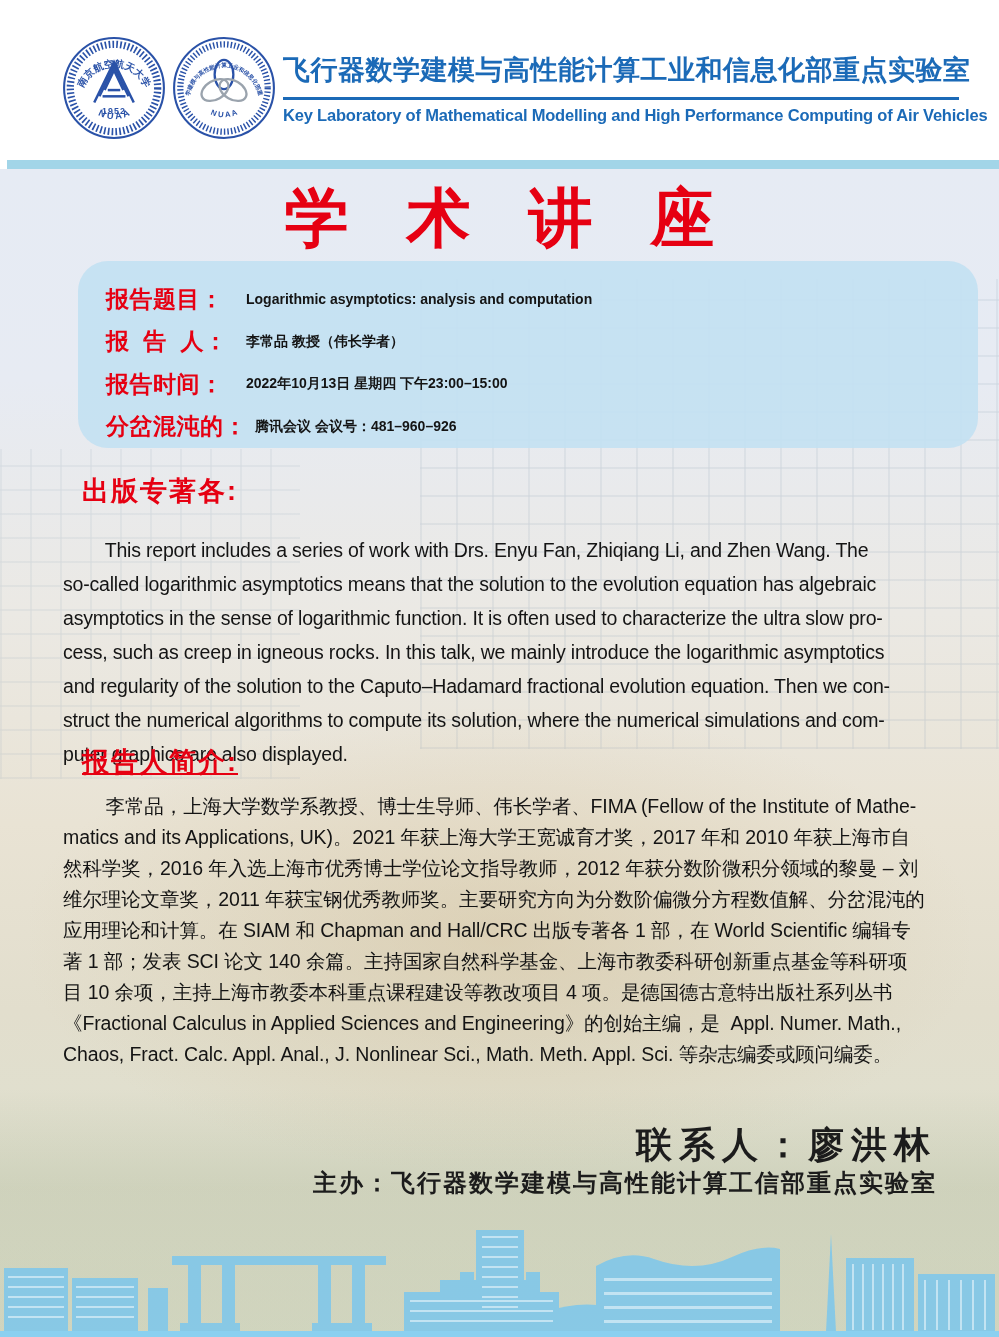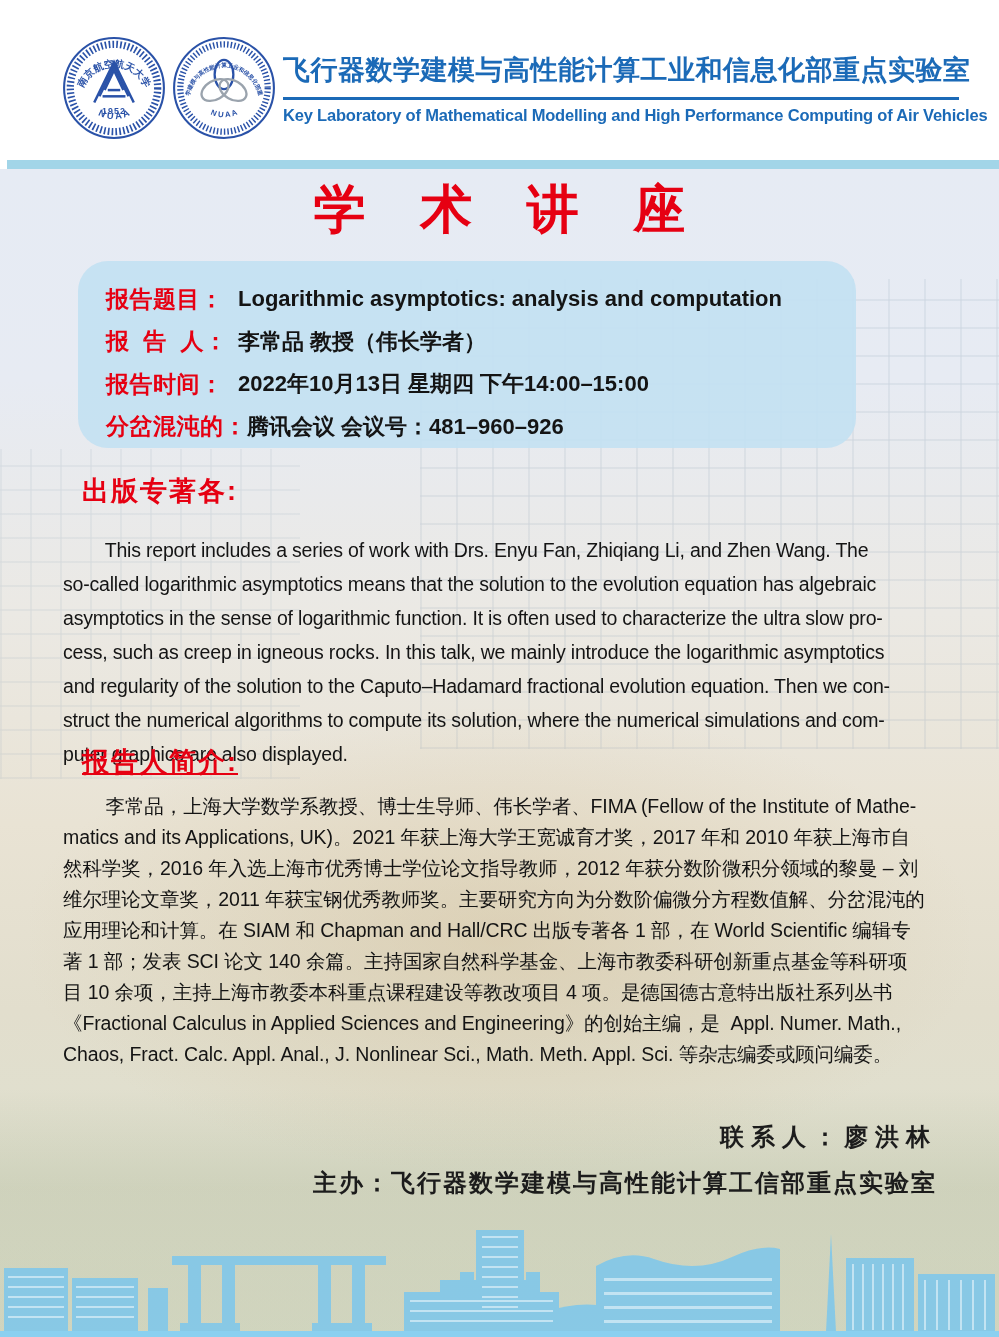--- a/index.html
+++ b/index.html
@@ -27,40 +27,40 @@
                repeating-linear-gradient(0deg,rgba(150,168,185,.45) 0 2px,transparent 2px 28px);}
   .bg-bldg-l{position:absolute;top:280px;left:0;width:300px;height:330px;opacity:.25;
     background:repeating-linear-gradient(90deg,rgba(150,168,185,.5) 0 2px,transparent 2px 30px),
                repeating-linear-gradient(0deg,rgba(150,168,185,.5) 0 2px,transparent 2px 24px);}
   .bg-rock{position:absolute;top:540px;left:30px;width:939px;height:460px;
     background:radial-gradient(ellipse at 50% 50%,rgba(204,182,138,.38),rgba(204,182,138,0) 72%);}
   .bg-grass{position:absolute;top:920px;left:0;width:999px;height:248px;
     background:linear-gradient(180deg,rgba(148,158,118,0) 0%,rgba(148,158,118,.22) 40%,rgba(165,175,135,.3) 100%);}
 
   .big-title{position:absolute;top:6px;left:0;width:100%;text-align:center;
-    color:#e60012;font-size:52px;font-weight:bold;letter-spacing:20px;text-indent:20px;white-space:nowrap;}
-
-  .info-panel{position:absolute;top:92px;left:78px;width:778px;height:187px;box-sizing:border-box;
+    color:#e60012;font-size:64px;font-weight:bold;letter-spacing:20px;text-indent:20px;white-space:nowrap;}
+
+  .info-panel{position:absolute;top:92px;left:78px;width:900px;height:187px;box-sizing:border-box;
     background:rgba(195,225,242,.92);border-radius:30px;padding:17px 0 16px 28px;}
   .info-row{height:42.5px;display:flex;align-items:center;}
   .info-label{color:#e60012;font-weight:bold;font-size:23px;letter-spacing:.5px;flex:0 0 132px;white-space:pre;}
-  .info-value{color:#141414;font-weight:bold;font-size:22px;margin-left:0;white-space:nowrap;}
+  .info-value{color:#141414;font-weight:bold;font-size:14px;margin-left:8px;white-space:nowrap;}
 
   .sec-head{position:absolute;left:82px;color:#e60012;font-weight:bold;font-size:27px;letter-spacing:2px;}
   .sec-head.content-head{top:304px;}
   .sec-head.bio-head{top:575px;text-decoration:underline;}
 
   .abstract{position:absolute;top:364px;left:63px;width:878px;color:#141414;
     font-size:19.5px;line-height:34px;letter-spacing:-.2px;white-space:pre-wrap;}
   .bio{position:absolute;top:622px;left:63px;width:878px;color:#141414;
     font-size:19.5px;line-height:31px;letter-spacing:-.1px;white-space:pre-wrap;}
 
   .contact,.organizer{position:absolute;right:62px;color:#1c1c1c;text-align:right;
     font-family:"DejaVu Serif",serif;font-weight:bold;white-space:nowrap;}
-  .contact{top:952px;font-size:24px;letter-spacing:7px;}
+  .contact{top:952px;font-size:36px;letter-spacing:7px;}
   .organizer{top:998px;font-size:24px;letter-spacing:2px;}
 
   .skyline{position:absolute;bottom:0;left:0;}
 </style>
 </head>
 <body>
 
 <div class="page">
 
   <div class="header">
@@ -132,21 +132,21 @@
       <div class="info-row">
         <span class="info-label">报告题目：</span>
         <span class="info-value">Logarithmic asymptotics: analysis and computation</span>
       </div>
       <div class="info-row">
         <span class="info-label">报  告  人：</span>
         <span class="info-value">李常品 教授（伟长学者）</span>
       </div>
       <div class="info-row">
         <span class="info-label">报告时间：</span>
-        <span class="info-value">2022年10月13日 星期四 下午14:00–15:00</span>
+        <span class="info-value">2022年10月13日 星期四 下午23:00–15:00</span>
       </div>
       <div class="info-row">
         <span class="info-label">分岔混沌的：</span>
         <span class="info-value">腾讯会议 会议号：481–960–926</span>
       </div>
     </div>
 
     <div class="sec-head content-head">出版专著各:</div>
     <div class="abstract">        This report includes a series of work with Drs. Enyu Fan, Zhiqiang Li, and Zhen Wang. The
 so-called logarithmic asymptotics means that the solution to the evolution equation has algebraic

